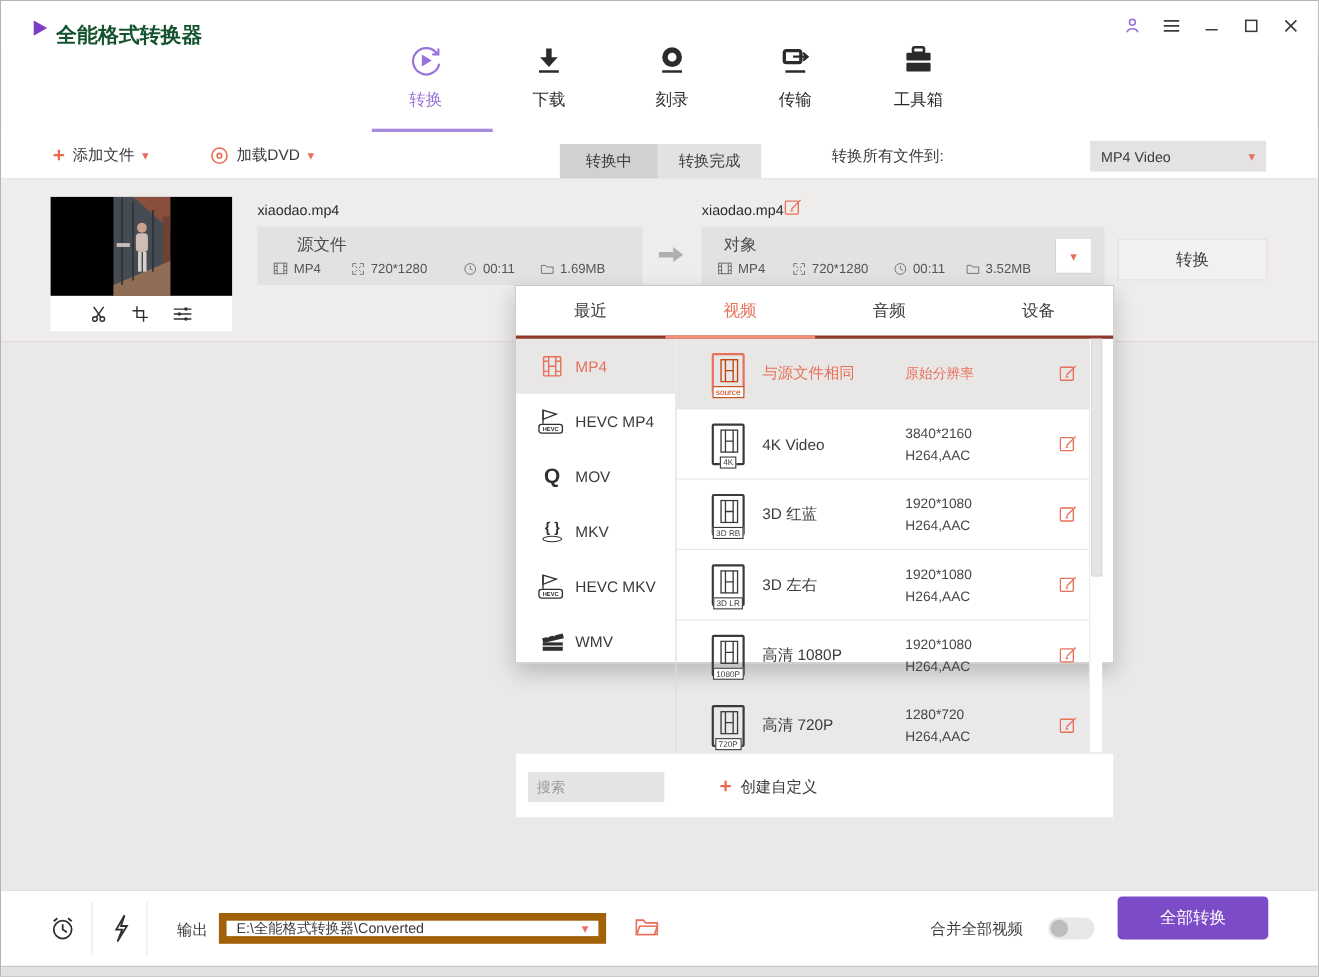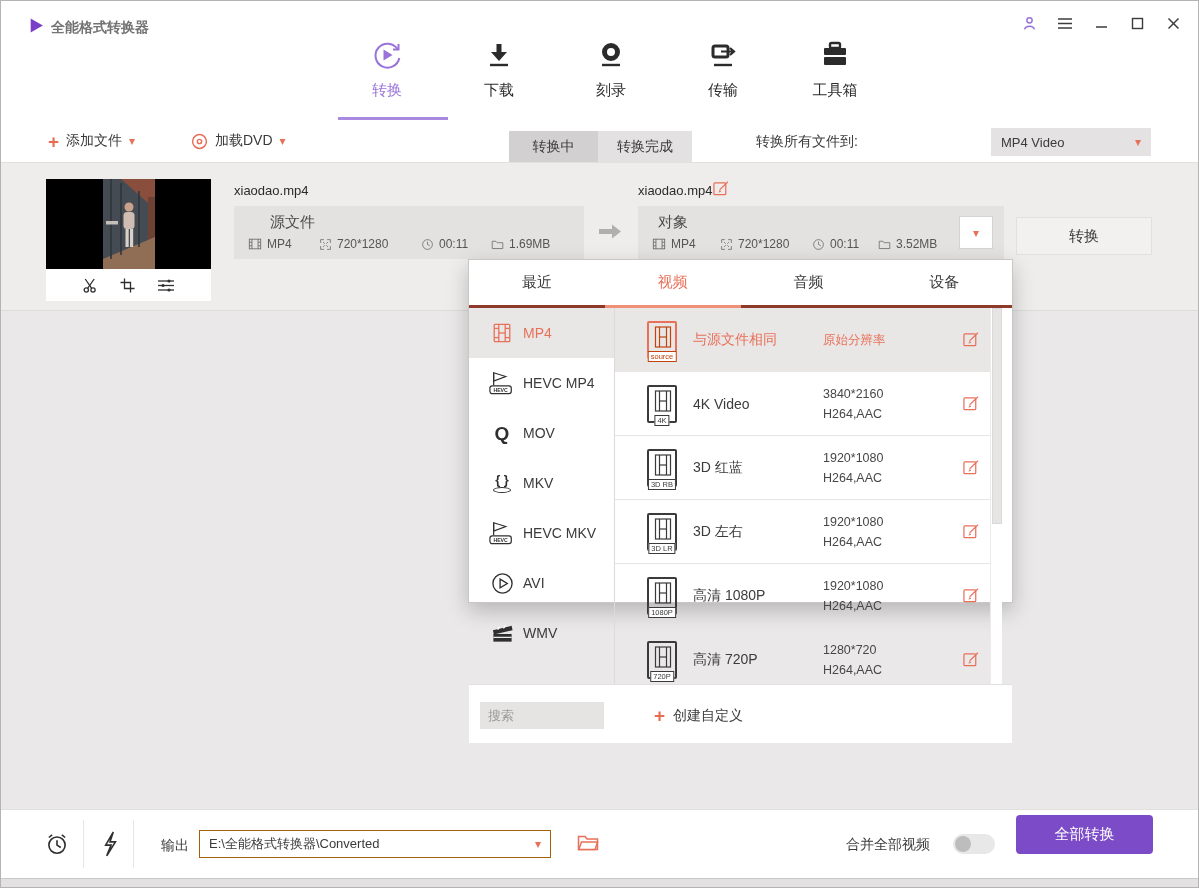--- a/index.html
+++ b/index.html
@@ -6,21 +6,21 @@
   html,body { background:#cfcfcf; }
   body { font-family: "Liberation Sans", "DejaVu Sans", sans-serif; }
   .win { position:relative; width:1199px; height:888px; background:#fff;
          border:1px solid #b5b3b3; overflow:hidden; color:#2e2e2e; }
   .abs { position:absolute; }
   svg { display:block; }
 
   
   .titlebar { left:0; top:0; width:100%; height:45px; background:#fff; }
   .logo { left:27px; top:16px; }
-  .app-title { left:50px; top:18px; font-size:14px; font-weight:bold; color:#737373; }
+  .app-title { left:50px; top:18px; font-size:19px; font-weight:bold; color:#14532d; }
   .winctl { top:11px; display:flex; align-items:center; gap:14px; right:14px; }
   .winctl .btn { width:22px; height:22px; display:flex; align-items:center; justify-content:center; cursor:pointer; }
 
   
   .nav { left:330px; top:36px; width:560px; height:70px; display:flex; }
   .nav-item { width:112px; display:flex; flex-direction:column; align-items:center; gap:8px; cursor:pointer; color:#2b2b2b; }
   .nav-item .lbl { font-size:15px; }
   .nav-item.active { color:#9a73da; }
   .nav-underline { left:337px; top:116px; width:110px; height:3px; background:#a98ae0; }
 
@@ -91,21 +91,21 @@
   .p-footer { position:absolute; left:0; top:424px; width:100%; height:59px; border-top:1px solid #e3e1e0; background:#fff; }
   .search-input { position:absolute; left:11px; top:17px; width:124px; height:27px; background:#e6e4e3; border:none; outline:none; font-size:13px; color:#3a3a3a; padding:0 8px; font-family:inherit; }
   .search-input::placeholder { color:#9a9a9a; }
   .create-custom { position:absolute; left:185px; top:21px; display:flex; align-items:center; gap:8px; font-size:14px; color:#3b3b3b; cursor:pointer; }
 
   
   .bottombar { left:0; top:808px; width:100%; height:69px; background:#fff; border-top:1px solid #e1dfdf; }
   .bb-div { position:absolute; top:10px; width:1px; height:48px; background:#e8e6e6; }
   .bb-icon { position:absolute; top:21px; color:#2f2f2f; cursor:pointer; }
   .out-label { position:absolute; left:160px; top:27px; font-size:14px; color:#3b3b3b; }
-  .out-select { position:absolute; left:198px; top:20px; width:352px; height:28px; background:#fff; border:1px solid #a16207; display:flex; align-items:center; justify-content:space-between; padding:0 9px; font-size:13px; color:#3b3b3b; cursor:pointer; }
+  .out-select { position:absolute; left:198px; top:20px; width:352px; height:28px; background:#fff; border:7px solid #a16207; display:flex; align-items:center; justify-content:space-between; padding:0 9px; font-size:13px; color:#3b3b3b; cursor:pointer; }
   .merge-label { position:absolute; left:845px; top:26px; font-size:14px; color:#3b3b3b; }
   .toggle { position:absolute; left:952px; top:24px; width:42px; height:20px; background:#e8e8e8; border-radius:10px; cursor:pointer; }
   .toggle .knob { position:absolute; left:2px; top:2px; width:16px; height:16px; border-radius:50%; background:#bdbdbd; }
   .convert-all-btn { position:absolute; left:1015px; top:5px; width:137px; height:39px; background:#7c4bc8; border-radius:4px; display:flex; align-items:center; justify-content:center; color:#fff; font-size:15px; cursor:pointer; }
 
   .bottom-strip { left:0; top:877px; width:100%; height:11px; background:#e3e1e1; border-top:1px solid #c9c7c7; }
 
   .edit-ic { color:#e8705a; cursor:pointer; display:inline-flex; }
 </style>
 </head>
@@ -425,29 +425,20 @@
               <line x1="5" y1="16" x2="5" y2="2.5"></line>
               <path d="M5 2.5 L18 6.5 L5 11.5 Z"></path>
               <rect x="1" y="16.5" width="23" height="8.5" rx="2.5"></rect>
               <text x="12.5" y="23.2" font-size="5.6" font-weight="bold" text-anchor="middle" fill="currentColor" stroke="none">HEVC</text>
             </svg>
         </span>
         <span class="flb">HEVC MKV</span>
       </div>
       <div class="fmt-row">
         <span class="fic">
-          <svg width="23" height="23" viewBox="0 0 24 24" fill="none" stroke="currentColor" stroke-width="1.4">
-              <circle cx="12" cy="12" r="10"></circle>
-              <path d="M9.5 7.5 L17 12 L9.5 16.5 Z"></path>
-            </svg>
-        </span>
-        <span class="flb">AVI</span>
-      </div>
-      <div class="fmt-row">
-        <span class="fic">
           <svg width="23" height="23" viewBox="0 0 24 24">
               <path d="M2 8.5 L21.5 4 l1 4.5 L3 13 Z" fill="currentColor"></path>
               <rect x="2.5" y="12.5" width="19" height="8" fill="currentColor"></rect>
               <line x1="2.5" y1="16" x2="21.5" y2="16" stroke="#fff" stroke-width="1.2"></line>
               <line x1="7" y1="8" x2="9" y2="4.8" stroke="#fff" stroke-width="1.4"></line>
               <line x1="13" y1="6.6" x2="15" y2="3.6" stroke="#fff" stroke-width="1.4"></line>
             </svg>
         </span>
         <span class="flb">WMV</span>
       </div>

